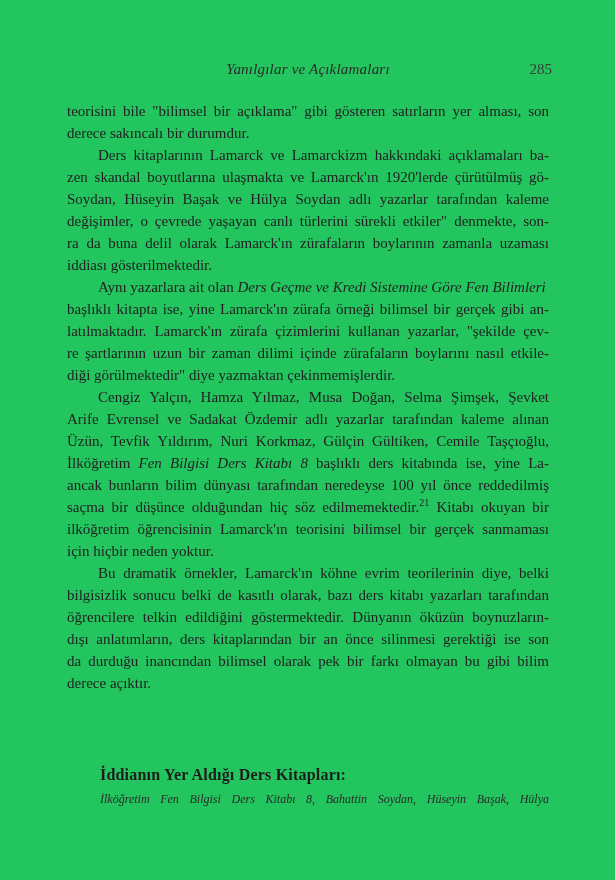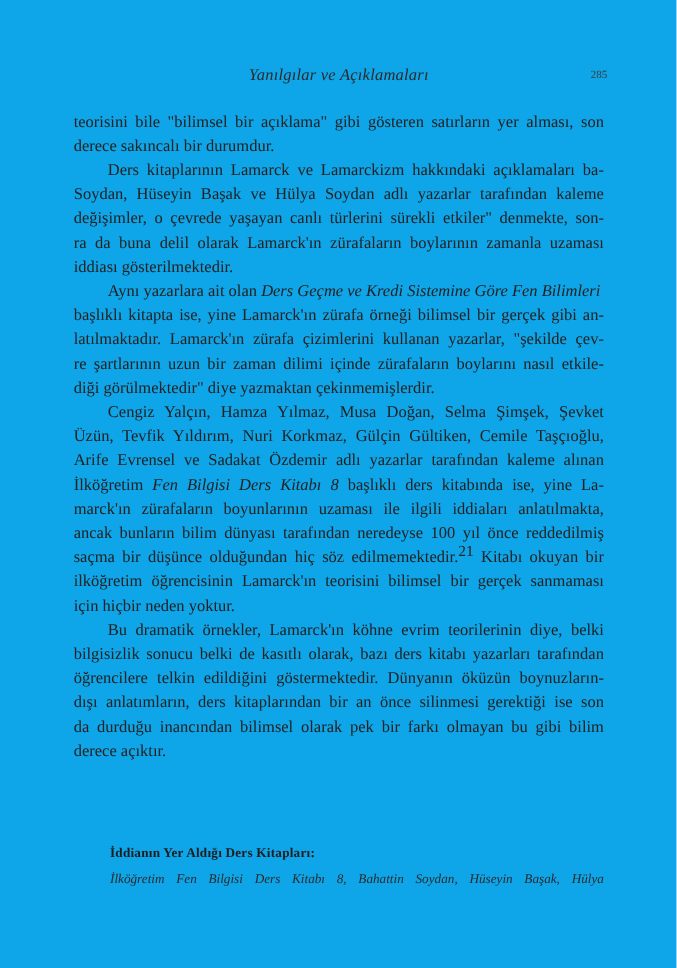--- a/index.html
+++ b/index.html
@@ -5,21 +5,21 @@
   html, body {
     margin: 0;
     padding: 0;
     background: #ffffff;
     font-family: "Liberation Serif", "DejaVu Serif", serif;
   }
   .page {
     position: relative;
     width: 615px;
     height: 880px;
-    background: #0ea5e9;
+    background: #22c55e;
     color: #232323;
     overflow: hidden;
   }
   .running-head {
     position: absolute;
     top: 59px;
     left: 67px;
     width: 482px;
     height: 20px;
   }
@@ -29,21 +29,21 @@
     font-style: italic;
     font-size: 15px;
     line-height: 20px;
     color: #2b2b2b;
     letter-spacing: 0.2px;
   }
   .page-number {
     position: absolute;
     right: -3px;
     top: 1px;
-    font-size: 10px;
+    font-size: 15px;
     line-height: 18px;
     color: #3a3a3a;
     font-style: normal;
   }
   .body-text {
     position: absolute;
     top: 100px;
     left: 67px;
     width: 482px;
     font-size: 15px;
@@ -58,33 +58,33 @@
     height: 22px;
   }
   .line.last {
     text-align-last: left;
   }
   .line.first {
     text-indent: 31px;
   }
   .it { font-style: italic; }
   .sup {
-    font-size: 14px;
+    font-size: 10px;
     vertical-align: super;
     line-height: 0;
   }
   .section {
     position: absolute;
     top: 763px;
     left: 100px;
     width: 449px;
   }
   .section-heading {
     font-weight: bold;
-    font-size: 12px;
+    font-size: 16px;
     line-height: 24px;
     color: #1d1d1d;
     letter-spacing: 0.2px;
   }
   .book-list-line {
     font-style: italic;
     font-size: 12px;
     line-height: 24px;
     color: #2a2a2a;
     text-align: justify;
@@ -100,34 +100,34 @@
 
   <div class="running-head">
     <span class="running-title">Yanılgılar ve Açıklamaları</span>
     <span class="page-number">285</span>
   </div>
 
   <div class="body-text">
       <div class="line"><span>teorisini bile "bilimsel bir açıklama" gibi gösteren satırların yer alması, son</span></div>
       <div class="line last"><span>derece sakıncalı bir durumdur.</span></div>
       <div class="line first"><span>Ders kitaplarının Lamarck ve Lamarckizm hakkındaki açıklamaları ba-</span></div>
+      <div class="line"><span>zen skandal boyutlarına ulaşmakta ve Lamarck'ın 1920'lerde çürütülmüş gö-</span></div>
       <div class="line"><span>Soydan, Hüseyin Başak ve Hülya Soydan adlı yazarlar tarafından kaleme</span></div>
       <div class="line"><span>değişimler, o çevrede yaşayan canlı türlerini sürekli etkiler" denmekte, son-</span></div>
       <div class="line"><span>ra da buna delil olarak Lamarck'ın zürafaların boylarının zamanla uzaması</span></div>
       <div class="line last"><span>iddiası gösterilmektedir.</span></div>
       <div class="line first"><span>Aynı yazarlara ait olan </span><span class="it">Ders Geçme ve Kredi Sistemine Göre Fen Bilimleri 2</span></div>
       <div class="line"><span>başlıklı kitapta ise, yine Lamarck'ın zürafa örneği bilimsel bir gerçek gibi an-</span></div>
       <div class="line"><span>latılmaktadır. Lamarck'ın zürafa çizimlerini kullanan yazarlar, "şekilde çev-</span></div>
       <div class="line"><span>re şartlarının uzun bir zaman dilimi içinde zürafaların boylarını nasıl etkile-</span></div>
       <div class="line last"><span>diği görülmektedir" diye yazmaktan çekinmemişlerdir.</span></div>
       <div class="line first"><span>Cengiz Yalçın, Hamza Yılmaz, Musa Doğan, Selma Şimşek, Şevket</span></div>
+      <div class="line"><span>Arife Evrensel ve Sadakat Özdemir adlı yazarlar tarafından kaleme alınan</span></div>
       <div class="line"><span>Üzün, Tevfik Yıldırım, Nuri Korkmaz, Gülçin Gültiken, Cemile Taşçıoğlu,</span></div>
-      <div class="line"><span>Arife Evrensel ve Sadakat Özdemir adlı yazarlar tarafından kaleme alınan</span></div>
       <div class="line"><span>İlköğretim </span><span class="it">Fen Bilgisi Ders Kitabı 8</span><span> başlıklı ders kitabında ise, yine La-</span></div>
-      <div class="line"><span>marck'ın zürafaların boyunlarının uzaması ile ilgili iddiaları anlatılmakta,</span></div>
       <div class="line"><span>ancak bunların bilim dünyası tarafından neredeyse 100 yıl önce reddedilmiş</span></div>
       <div class="line"><span>saçma bir düşünce olduğundan hiç söz edilmemektedir.</span><span class="sup">21</span><span> Kitabı okuyan bir</span></div>
       <div class="line"><span>ilköğretim öğrencisinin Lamarck'ın teorisini bilimsel bir gerçek sanmaması</span></div>
       <div class="line last"><span>için hiçbir neden yoktur.</span></div>
       <div class="line first"><span>Bu dramatik örnekler, Lamarck'ın köhne evrim teorilerinin diye, belki</span></div>
       <div class="line"><span>bilgisizlik sonucu belki de kasıtlı olarak, bazı ders kitabı yazarları tarafından</span></div>
       <div class="line"><span>öğrencilere telkin edildiğini göstermektedir. Dünyanın öküzün boynuzların-</span></div>
       <div class="line"><span>dışı anlatımların, ders kitaplarından bir an önce silinmesi gerektiği ise son</span></div>
       <div class="line"><span>da durduğu inancından bilimsel olarak pek bir farkı olmayan bu gibi bilim</span></div>
       <div class="line last"><span>derece açıktır.</span></div>

